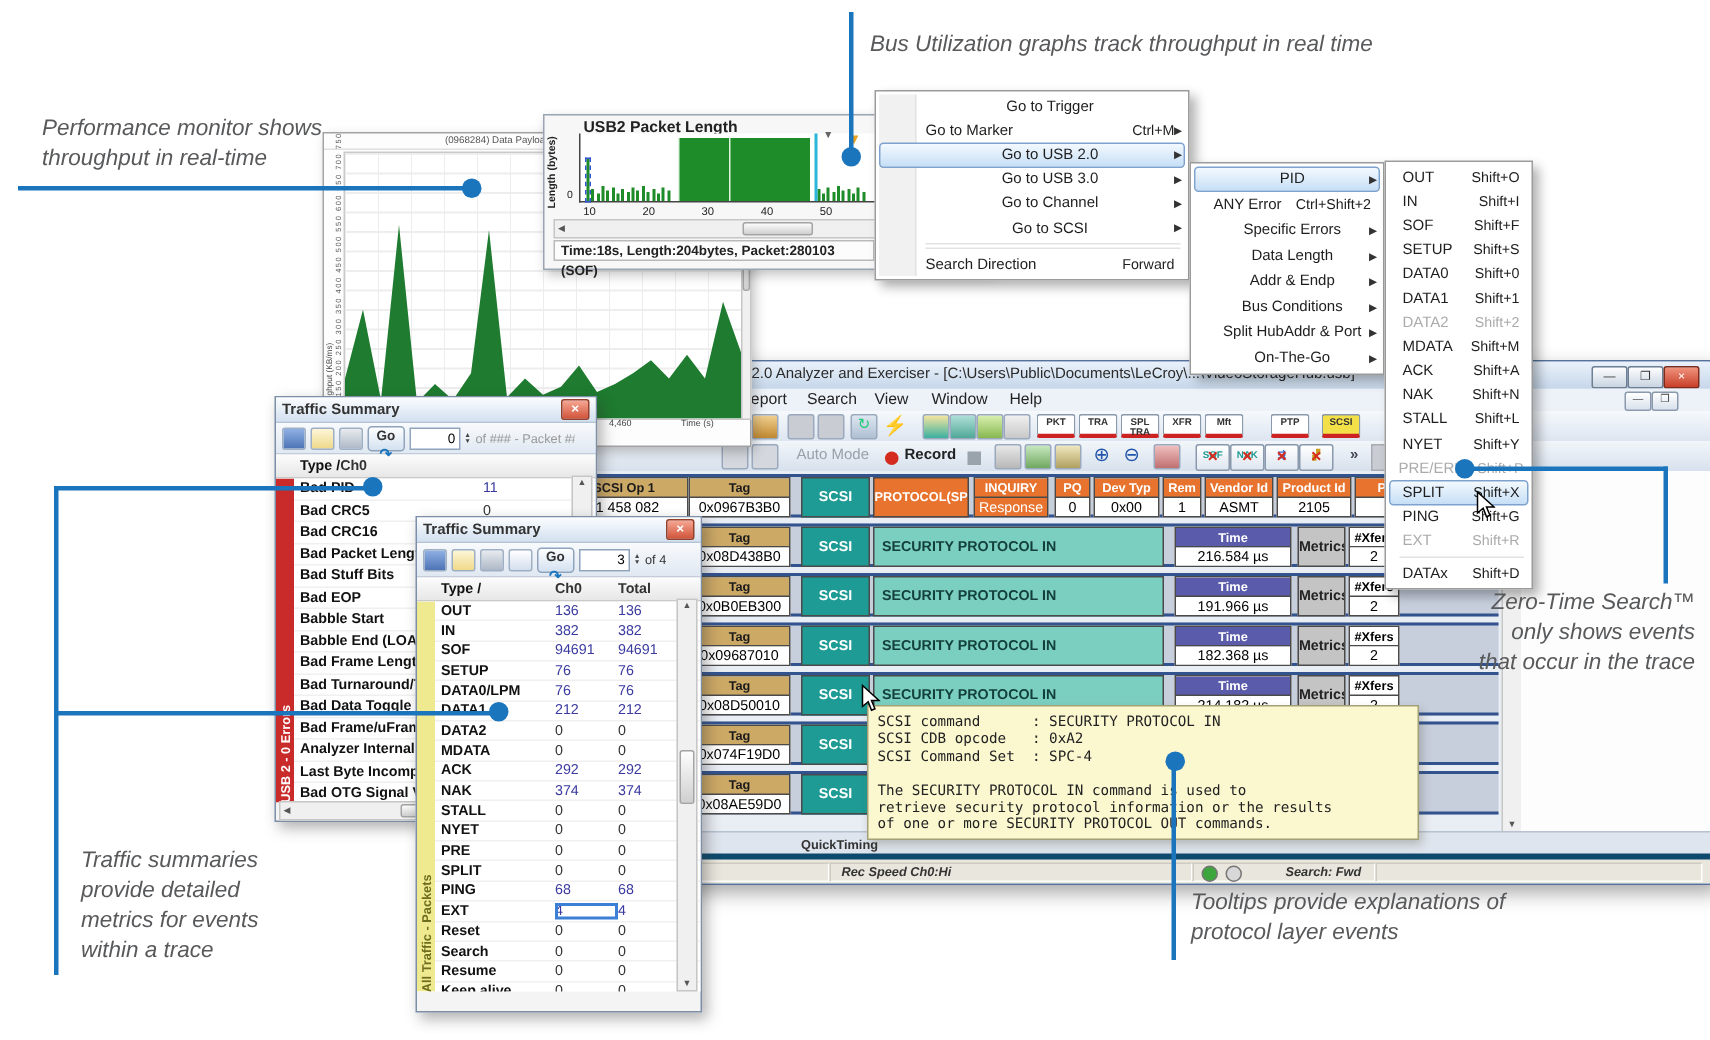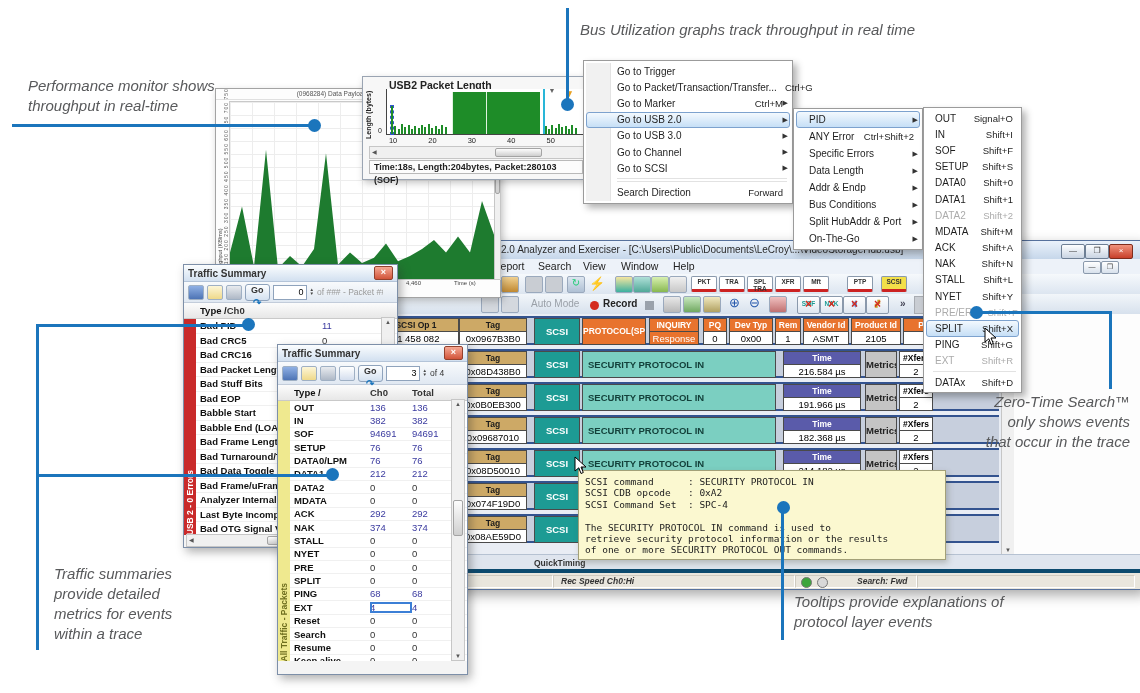--- a/index.html
+++ b/index.html
@@ -53,21 +53,21 @@
         white-space:nowrap;}
   .sb{position:absolute;background:#F0F0F0;border:1px solid #C6C6C6;}
   .sbth{position:absolute;background:linear-gradient(#FDFDFD,#CFCFCF);border:1px solid #A4A4A4;border-radius:2px;}
   .sbarr{position:absolute;font-size:6px;color:#555;text-align:center;width:100%;}
 
   
   .menu{position:absolute;background:#fff;border:1px solid #9B9B9B;
         box-shadow:4px 4px 7px rgba(0,0,0,.3);padding:2px 1px;}
   .menu.gutter::before{content:"";position:absolute;left:2px;top:2px;bottom:2px;width:24px;
         background:#F1F1F1;border-right:1px solid #E3E3E3;}
-  .mi{position:relative;display:flex;align-items:center;color:#1E1E1E;}
+  .mi{position:relative;display:flex;align-items:center;color:#1E1E1E;justify-content:center;}
   #ctx .mi{height:16.2px;font-size:10px;padding:0 8px 0 32px;}
   #sub2 .mi{height:17px;font-size:10px;padding:0 7px 0 14px;}
   #sub3 .mi{height:16.2px;font-size:10px;padding:0 7px 0 10px;}
   .mi .lbl{white-space:nowrap;position:relative;z-index:1;}
   .mi .sc{margin-left:auto;padding-left:8px;font-size:9.5px;position:relative;z-index:1;}
   .mi .arr{position:absolute;right:3px;font-size:7px;z-index:1;color:#333;}
   .mi.dis{color:#ABABAB;} .mi.dis .sc,.mi.dis .arr{color:#ABABAB;}
   .mi.hl::before{content:"";position:absolute;left:1px;right:1px;top:0;bottom:0;
         background:linear-gradient(#F3F9FE,#C6DFF6);border:1px solid #7DA2CE;border-radius:3px;}
   .msep{height:1px;background:#E2E2E2;margin:2px 4px 2px 32px;}
@@ -692,24 +692,20 @@
 
 The SECURITY PROTOCOL IN command is used to
 retrieve security protocol information or the results
 of one or more SECURITY PROTOCOL OUT commands.</div>
 
   <div id="ctx" class="menu gutter" style="left:583px;top:60px;width:206px;z-index:60">
       <div class="mi">
         <span class="lbl">Go to Trigger</span>
       </div>
       <div class="mi">
-        <span class="lbl">Go to Packet/Transaction/Transfer...</span>
-        <span class="sc">Ctrl+G</span>
-      </div>
-      <div class="mi">
         <span class="lbl">Go to Marker</span>
         <span class="sc">Ctrl+M</span>
         <span class="arr">▶</span>
       </div>
       <div class="mi hl">
         <span class="lbl">Go to USB 2.0</span>
         <span class="arr">▶</span>
       </div>
       <div class="mi">
         <span class="lbl">Go to USB 3.0</span>
@@ -760,21 +756,21 @@
         <span class="arr">▶</span>
       </div>
       <div class="mi">
         <span class="lbl">On-The-Go</span>
         <span class="arr">▶</span>
       </div>
     </div>
   <div id="sub3" class="menu" style="left:923px;top:107px;width:95px;z-index:62">
       <div class="mi">
         <span class="lbl">OUT</span>
-        <span class="sc">Signal+O</span>
+        <span class="sc">Shift+O</span>
       </div>
       <div class="mi">
         <span class="lbl">IN</span>
         <span class="sc">Shift+I</span>
       </div>
       <div class="mi">
         <span class="lbl">SOF</span>
         <span class="sc">Shift+F</span>
       </div>
       <div class="mi">

